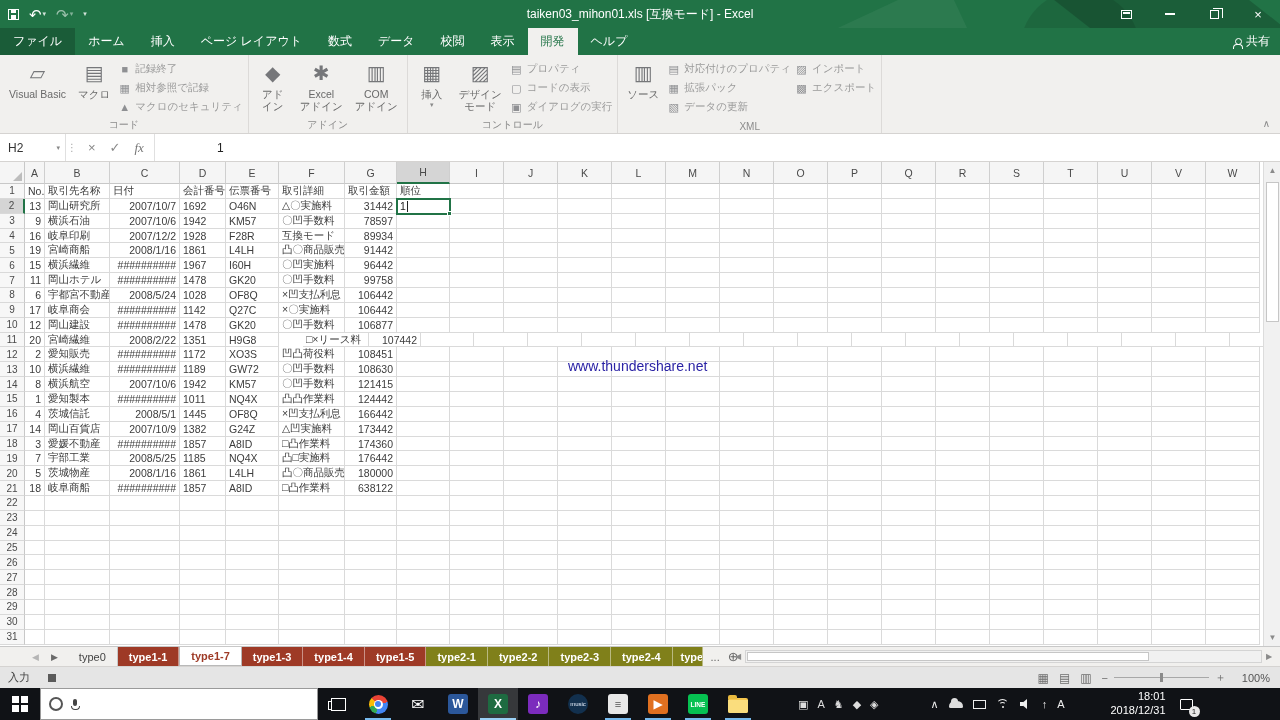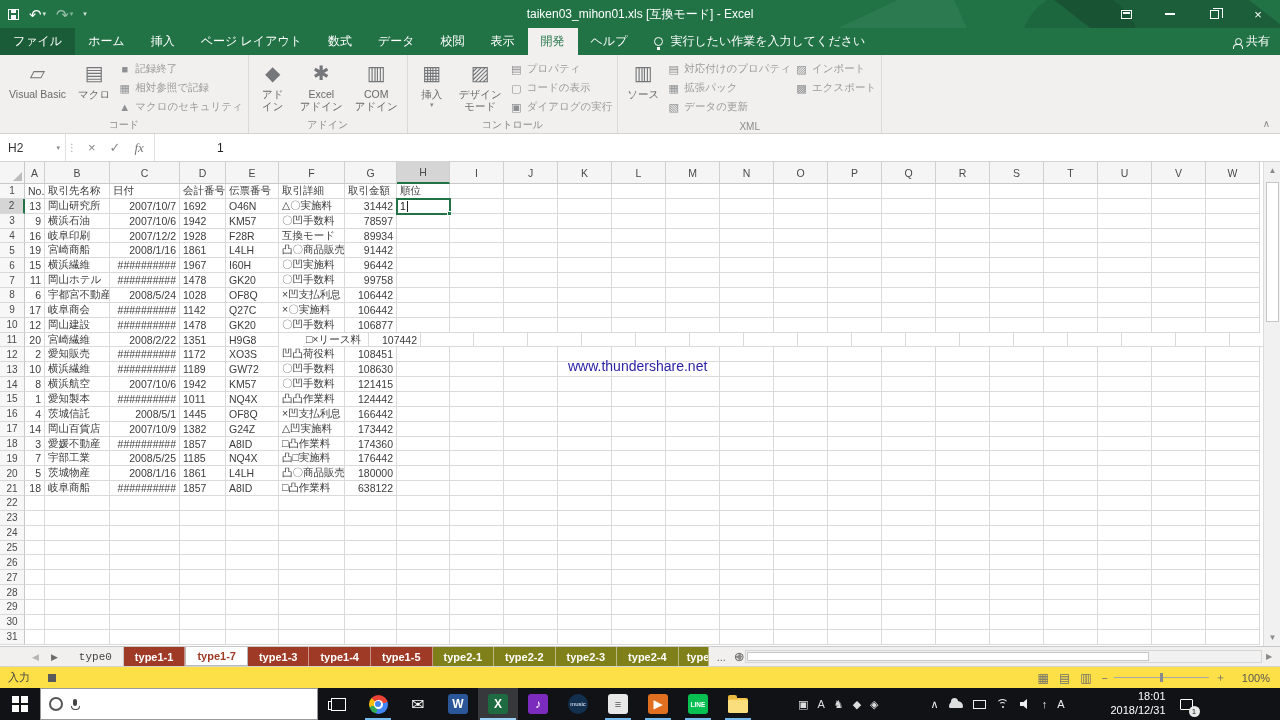--- a/index.html
+++ b/index.html
@@ -85,33 +85,33 @@
   .vscroll{position:absolute;right:0;top:0;width:17px;height:484px;background:#f1f1f1;border-left:1px solid #dcdcdc;z-index:6;}
   .vs-arrow{position:absolute;left:0;width:17px;height:17px;display:flex;align-items:center;justify-content:center;font-size:8px;color:#8a8a8a;}
   .vs-thumb{position:absolute;left:2px;top:20px;width:13px;height:140px;background:#fff;border:1px solid #c6c6c6;}
 
   
   .tabbar{position:absolute;left:0;top:646px;width:1280px;height:20px;background:#f1f0ee;border-top:1px solid #c8c8c8;display:flex;align-items:stretch;font-size:11px;}
   .tnav{display:flex;align-items:center;gap:12px;padding:0 10px 0 32px;color:#6a6a6a;font-size:9px;}
   .tnav .dis{color:#b5b5b5;}
   .stabs{display:flex;align-items:stretch;}
   .stab{padding:0 11px;display:flex;align-items:center;color:#fff;font-weight:bold;border-right:1px solid rgba(255,255,255,.45);}
-  .stab.plain{color:#444;font-weight:normal;background:transparent;border-right:1px solid #c8c8c8;font-family:Liberation Mono, monospace;}
+  .stab.plain{color:#444;font-weight:normal;background:transparent;border-right:1px solid #c8c8c8;}
   .stab.red{background:#9e3a26;}
   .stab.olive{background:#80801a;}
   .stab.active{background:#fff;color:#9e3a26;border:1px solid #b9b9b9;border-top:none;}
   .stab.trunc{padding:0 4px 0 8px;max-width:30px;overflow:hidden;}
   .tmore{display:flex;align-items:center;gap:8px;color:#666;padding:0 8px;}
   .hscroll{position:absolute;right:4px;top:649px;width:545px;height:14px;display:flex;align-items:center;z-index:7;}
   .hs-arrow{width:14px;text-align:center;color:#8a8a8a;font-size:8px;}
   .hs-track{flex:1;height:13px;background:#f1f1f1;border:1px solid #d4d4d4;position:relative;}
   .hs-thumb{position:absolute;left:1px;top:1px;width:78%;height:9px;background:#fff;border:1px solid #c6c6c6;}
 
   
-  .statusbar{position:absolute;left:0;top:666px;width:1280px;height:22px;background:#fde047;border-top:1px solid #d5d3d1;display:flex;align-items:center;font-size:11px;color:#444;justify-content:center;}
+  .statusbar{position:absolute;left:0;top:666px;width:1280px;height:22px;background:#e5e5e5;border-top:1px solid #d5d3d1;display:flex;align-items:center;font-size:11px;color:#444;justify-content:center;}
   .smode{margin-left:8px;}
   .srec{width:8px;height:8px;background:#5a5a5a;margin-left:18px;}
   .sright{margin-left:auto;display:flex;align-items:center;gap:10px;padding-right:10px;}
   .view-ico{font-size:12px;color:#6f6f6f;}
   .zoomctl{display:flex;align-items:center;gap:6px;color:#6f6f6f;}
   .ztrack{width:95px;height:1px;background:#a8a8a8;position:relative;}
   .zthumb{position:absolute;left:46px;top:-4px;width:3px;height:9px;background:#8a8a8a;}
   .zpct{font-size:11px;color:#555;width:34px;text-align:right;}
 
   
@@ -212,24 +212,20 @@
         <div class="mtab">ホーム</div>
         <div class="mtab">挿入</div>
         <div class="mtab">ページ レイアウト</div>
         <div class="mtab">数式</div>
         <div class="mtab">データ</div>
         <div class="mtab">校閲</div>
         <div class="mtab">表示</div>
         <div class="mtab active">開発</div>
         <div class="mtab">ヘルプ</div>
       </div>
-    <div class="tellme">
-      <span class="bulb"></span>
-      <span>実行したい作業を入力してください</span>
-    </div>
     <div class="share">
       <span class="person"></span>
       <span>共有</span>
     </div>
   </nav>
 
   <div class="ribbon">
     <div id="ribbon-groups">
         <div class="rgroup">
           <div class="bigbtn"><span class="bicon">▱</span><span>Visual Basic</span></div>

